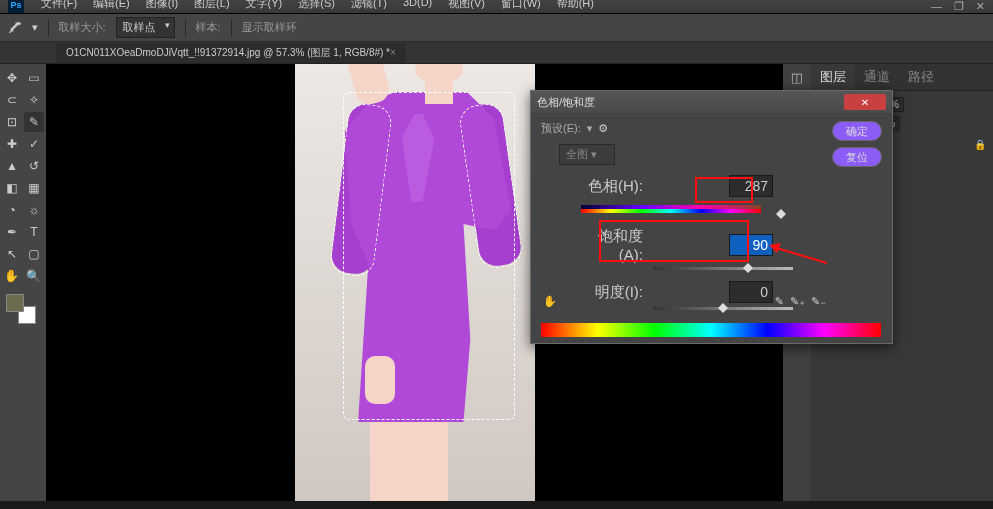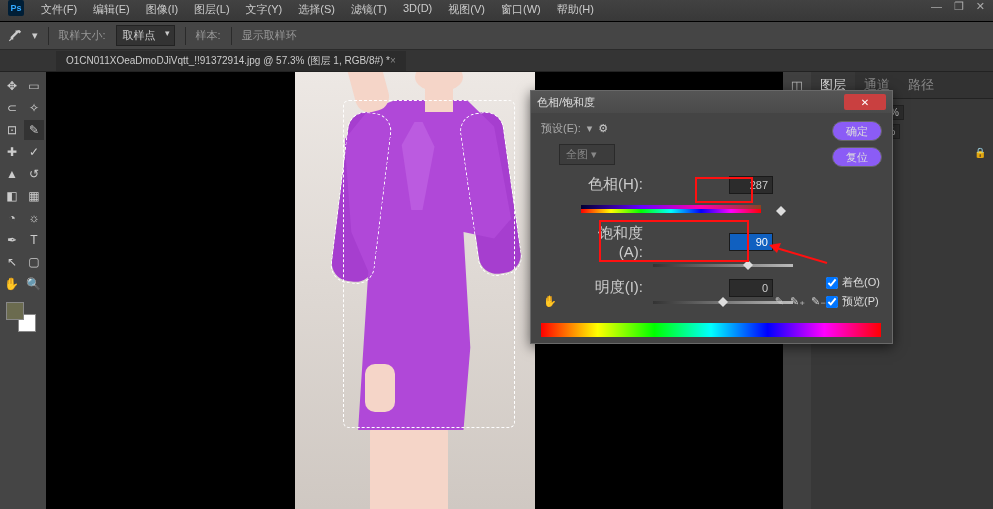--- a/index.html
+++ b/index.html
@@ -1,17 +1,17 @@
 <!DOCTYPE html>
 <html><head>
 <meta charset="utf-8">
 <style>
 *{margin:0;padding:0;box-sizing:border-box;font-family:"Microsoft YaHei",sans-serif;user-select:none}
 body{background:#1a1a1a;width:993px;height:509px;overflow:hidden;color:#aaa;font-size:11px}
-.titlebar{height:22px;background:linear-gradient(#424242,#383838);display:flex;align-items:flex-start;padding:0 8px;border-bottom:1px solid #000}
+.titlebar{height:14px;background:linear-gradient(#424242,#383838);display:flex;align-items:flex-end;padding:0 8px;border-bottom:1px solid #000}
 .ps-logo{width:16px;height:16px;background:#001e36;color:#31a8ff;font-weight:bold;font-size:9px;display:flex;align-items:center;justify-content:center;border-radius:2px;margin-right:10px}
 .menu{display:flex;gap:2px;flex:1}
 .menu span{padding:2px 7px;color:#ccc;cursor:pointer}
 .winctl{display:flex;gap:12px;color:#aaa}
 .winctl span{cursor:pointer}
 .optbar{height:28px;background:#454545;display:flex;align-items:center;padding:0 8px;gap:10px;border-bottom:1px solid #2a2a2a}
 .eyedrop-ico{width:14px;height:14px;color:#ccc}
 .dd{background:#333;border:1px solid #222;padding:2px 18px 2px 6px;color:#ccc;position:relative;font-size:11px}
 .dd::after{content:"▾";position:absolute;right:4px;top:2px;font-size:9px}
 .lbl{color:#999}
@@ -61,21 +61,21 @@
 .dlg-body{padding:8px 10px;position:relative;height:232px}
 .dlg-row{display:flex;align-items:center;gap:6px;margin-bottom:8px}
 .dlg-sel{background:#333;border:1px solid #222;padding:2px 6px;color:#ccc;flex:1;font-size:11px}
 .gear{color:#ccc;cursor:pointer}
 .dlg-btn{width:50px;height:20px;border:1px solid #666;border-radius:10px;background:#8b5cf6;color:#ddd;font-size:11px;display:flex;align-items:center;justify-content:center;cursor:pointer}
 .dlg-btns{position:absolute;right:10px;top:8px;display:flex;flex-direction:column;gap:6px}
 .edit-dd{width:56px;background:#3c3c3c;border:1px solid #2a2a2a;padding:2px 6px;color:#888;font-size:11px;margin:4px 0 10px 18px}
 .slider-group{margin-left:42px;width:190px}
 .slider-row{display:flex;align-items:center;margin-bottom:2px}
 .slider-lbl{width:60px;text-align:right;color:#ccc;font-size:15px;margin-right:10px}
-.slider-val{width:44px;background:#2c2c2c;border:1px solid #1a1a1a;padding:2px 4px;color:#ccc;text-align:right;font-size:11px}
+.slider-val{width:44px;background:#2c2c2c;border:1px solid #1a1a1a;padding:2px 4px;color:#ccc;text-align:right;font-size:14px}
 .slider-val.sel{background:#1060c0;color:#fff}
 .slider-track{height:8px;margin:2px 0 8px 70px;width:140px;position:relative}
 .track-gray{height:3px;background:linear-gradient(to right,#333,#bbb);position:absolute;top:2px;width:100%}
 .slider-thumb{width:10px;height:10px;background:#ddd;position:absolute;top:-2px;transform:translateX(-50%);clip-path:polygon(50% 0,100% 50%,50% 100%,0 50%)}
 .box-red{border:2px solid #ff1010;position:absolute;pointer-events:none}
 .arrow-red{position:absolute;left:238px;top:130px;pointer-events:none}
 .chks{position:absolute;right:12px;top:162px;font-size:11px;color:#ddd}
 .chk{display:flex;align-items:center;gap:4px;margin-bottom:4px}
 .chk input{width:12px;height:12px}
 .pipettes{position:absolute;right:66px;top:182px;display:flex;gap:6px;color:#ccc}
@@ -287,26 +287,16 @@
         <line x1="58" y1="20" x2="4" y2="4" stroke="#ff1010" stroke-width="2"></line>
         <polygon points="0,2 12,0 8,10" fill="#ff1010"></polygon>
       </svg>
 
     <span class="hand-ico">✋</span>
     <div class="pipettes">
       <span>✎</span>
       <span>✎₊</span>
       <span>✎₋</span>
     </div>
-    <div class="chks">
-      <label class="chk">
-          <input type="checkbox" checked="" style="">
-          <span>着色(O)</span>
-        </label>
-      <label class="chk">
-          <input type="checkbox" checked="" style="">
-          <span>预览(P)</span>
-        </label>
-    </div>
 
     <div class="rainbow"></div>
   </div>
 </div>
 
 </body></html>

